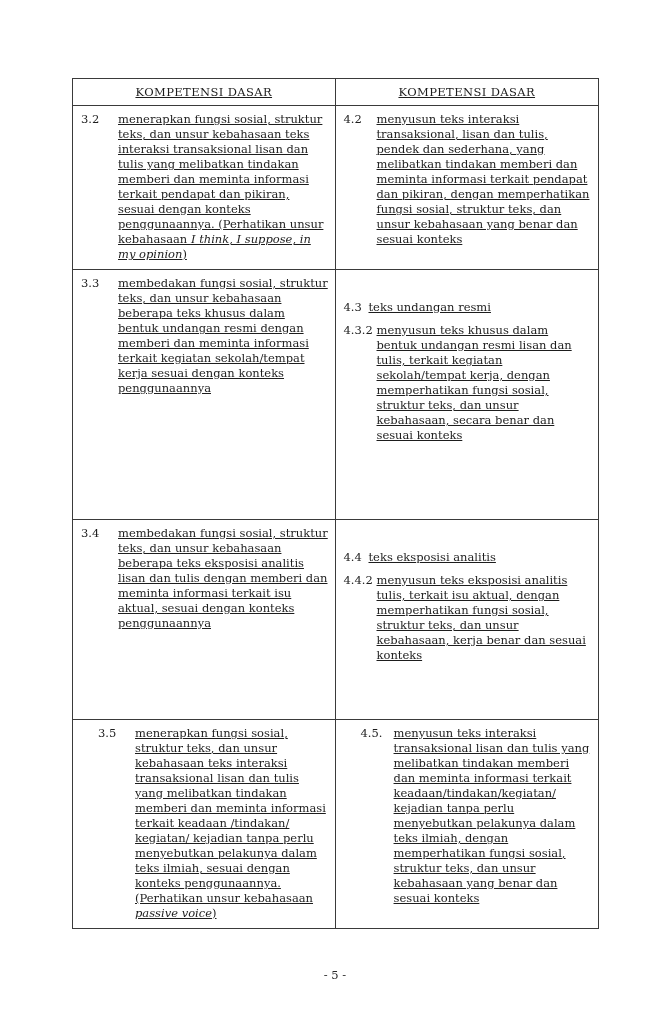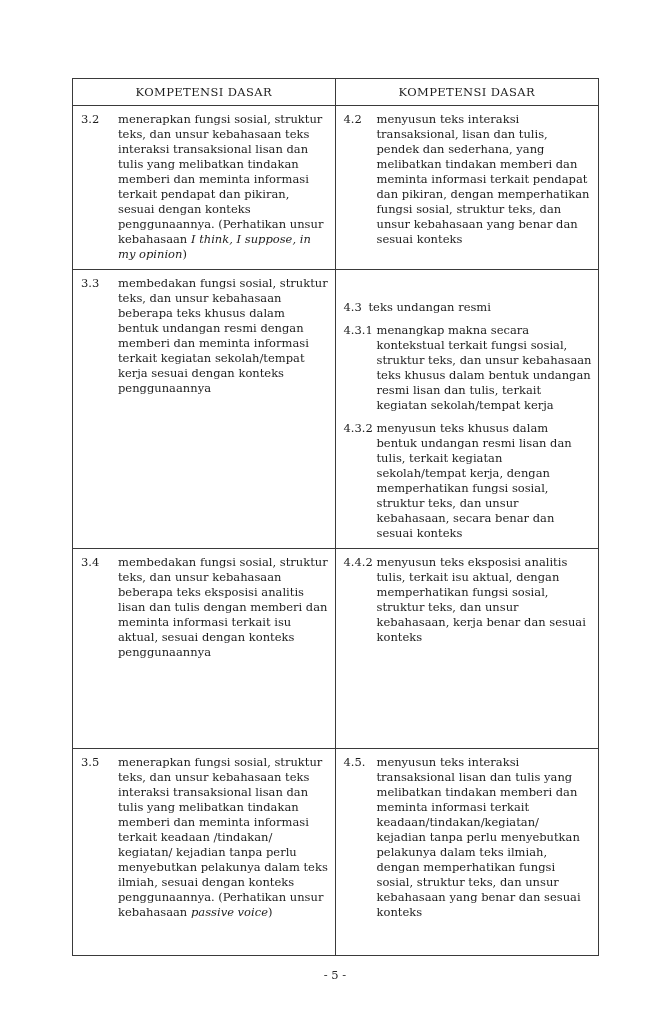--- a/index.html
+++ b/index.html
@@ -16,38 +16,38 @@
     overflow: hidden;
   }
   .kd-table {
     position: absolute;
     left: 72px; top: 78px;
     width: 527px;
     border: 1px solid #3a3a3a;
   }
   .kd-header-row { display: flex; }
   .kd-row { display: flex; border-top: 1px solid #3a3a3a; }
-  .kd-cell { width: 50%; }
+  .kd-cell { width: 50%; text-decoration: underline; }
   .kd-cell:first-child { border-right: 1px solid #3a3a3a; }
   .kd-header-cell {
     height: 26px;
     display: flex; align-items: center; justify-content: center;
     font-size: 11.5px;
     letter-spacing: 0.4px;
     white-space: nowrap;
   }
   .kd-body-cell {
     padding: 6px 6px 7px 8px;
     font-size: 11.5px;
     line-height: 15px;
   }
   .kd-row-0 .kd-cell { min-height: 158px; }
   .kd-row-1 .kd-cell { min-height: 249px; }
   .kd-row-2 .kd-cell { min-height: 199px; }
-  .kd-row-3 .kd-cell { min-height: 206px; }
+  .kd-row-3 .kd-cell { min-height: 206px; margin-left: 17px; }
   .kd-item { position: relative; padding-left: 37px; }
   .kd-item + .kd-item { margin-top: 8px; }
   .kd-cell-right .kd-item { padding-left: 33px; }
   .kd-cell-right .kd-item.kd-title-item { padding-left: 25px; margin-top: 24px; }
   .kd-num { position: absolute; left: 0; top: 0; }
   .kd-text i { font-style: italic; }
   .page-number {
     position: absolute;
     left: 0; right: 0;
     top: 968px;
@@ -77,29 +77,29 @@
           <div class="kd-cell kd-body-cell kd-cell-right">
             <div class="kd-item"><span class="kd-num">4.2</span><span class="kd-text"><span>menyusun teks interaksi transaksional, lisan dan tulis, pendek dan sederhana, yang melibatkan tindakan memberi dan meminta informasi terkait pendapat dan pikiran, dengan memperhatikan fungsi sosial, struktur teks, dan unsur kebahasaan yang benar dan sesuai konteks</span></span></div>
           </div>
         </div>
         <div class="kd-row kd-row-1">
           <div class="kd-cell kd-body-cell kd-cell-left">
             <div class="kd-item"><span class="kd-num">3.3</span><span class="kd-text"><span>membedakan fungsi sosial, struktur teks, dan unsur kebahasaan beberapa teks khusus dalam bentuk undangan resmi dengan memberi dan meminta informasi terkait kegiatan sekolah/tempat kerja sesuai dengan konteks penggunaannya</span></span></div>
           </div>
           <div class="kd-cell kd-body-cell kd-cell-right">
             <div class="kd-item kd-title-item"><span class="kd-num">4.3</span><span class="kd-text"><span>teks undangan resmi</span></span></div>
-            <div class="kd-item"><span class="kd-num">4.3.1</span><span class="kd-text"><span>menangkap makna secara kontekstual terkait fungsi sosial, struktur teks, dan unsur kebahasaan teks khusus dalam bentuk undangan resmi lisan dan tulis, terkait kegiatan sekolah/tempat kerja</span></span></div>
             <div class="kd-item"><span class="kd-num">4.3.2</span><span class="kd-text"><span>menyusun teks khusus dalam bentuk undangan resmi lisan dan tulis, terkait kegiatan sekolah/tempat kerja, dengan memperhatikan fungsi sosial, struktur teks, dan unsur kebahasaan, secara benar dan sesuai konteks</span></span></div>
           </div>
         </div>
         <div class="kd-row kd-row-2">
           <div class="kd-cell kd-body-cell kd-cell-left">
             <div class="kd-item"><span class="kd-num">3.4</span><span class="kd-text"><span>membedakan fungsi sosial, struktur teks, dan unsur kebahasaan beberapa teks eksposisi analitis lisan dan tulis dengan memberi dan meminta informasi terkait isu aktual, sesuai dengan konteks penggunaannya</span></span></div>
           </div>
           <div class="kd-cell kd-body-cell kd-cell-right">
+            <div class="kd-item kd-title-item"><span class="kd-num">4.4</span><span class="kd-text"><span>teks eksposisi analitis</span></span></div>
             <div class="kd-item"><span class="kd-num">4.4.2</span><span class="kd-text"><span>menyusun teks eksposisi analitis tulis, terkait isu aktual, dengan memperhatikan fungsi sosial, struktur teks, dan unsur kebahasaan, kerja benar dan sesuai konteks</span></span></div>
           </div>
         </div>
         <div class="kd-row kd-row-3">
           <div class="kd-cell kd-body-cell kd-cell-left">
             <div class="kd-item"><span class="kd-num">3.5</span><span class="kd-text"><span>menerapkan fungsi sosial, struktur teks, dan unsur kebahasaan teks interaksi transaksional lisan dan tulis yang melibatkan tindakan memberi dan meminta informasi terkait keadaan /tindakan/ kegiatan/ kejadian tanpa perlu menyebutkan pelakunya dalam teks ilmiah, sesuai dengan konteks penggunaannya. (Perhatikan unsur kebahasaan </span><i>passive voice</i><span>)</span></span></div>
           </div>
           <div class="kd-cell kd-body-cell kd-cell-right">
             <div class="kd-item"><span class="kd-num">4.5.</span><span class="kd-text"><span>menyusun teks interaksi transaksional lisan dan tulis yang melibatkan tindakan  memberi dan meminta informasi terkait keadaan/tindakan/kegiatan/ kejadian tanpa perlu menyebutkan pelakunya dalam teks ilmiah, dengan memperhatikan fungsi sosial, struktur teks, dan unsur kebahasaan yang benar dan sesuai konteks</span></span></div>
           </div>

